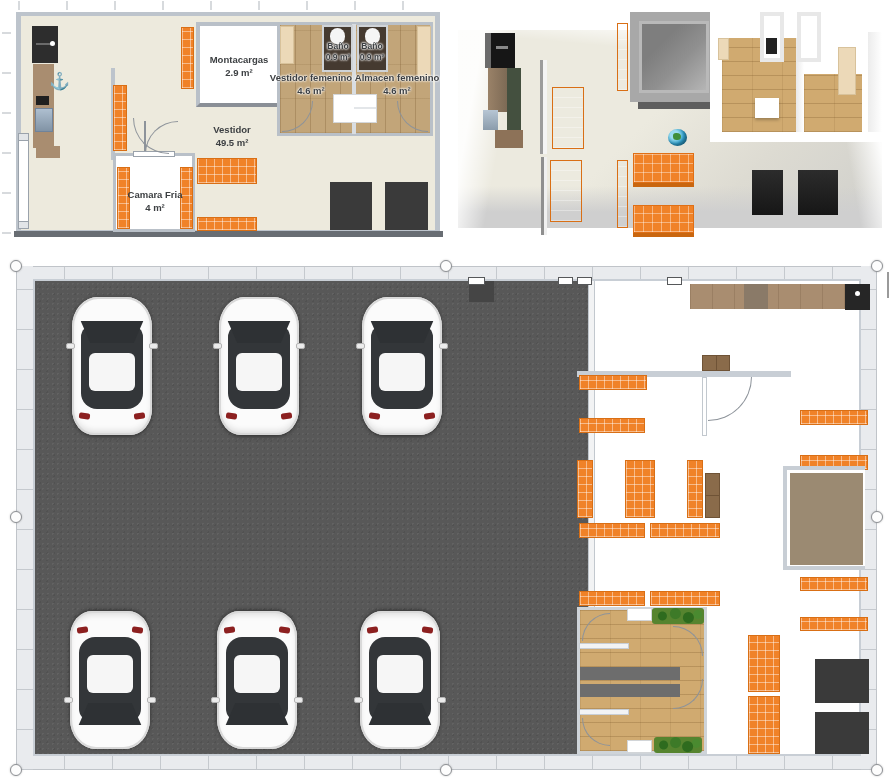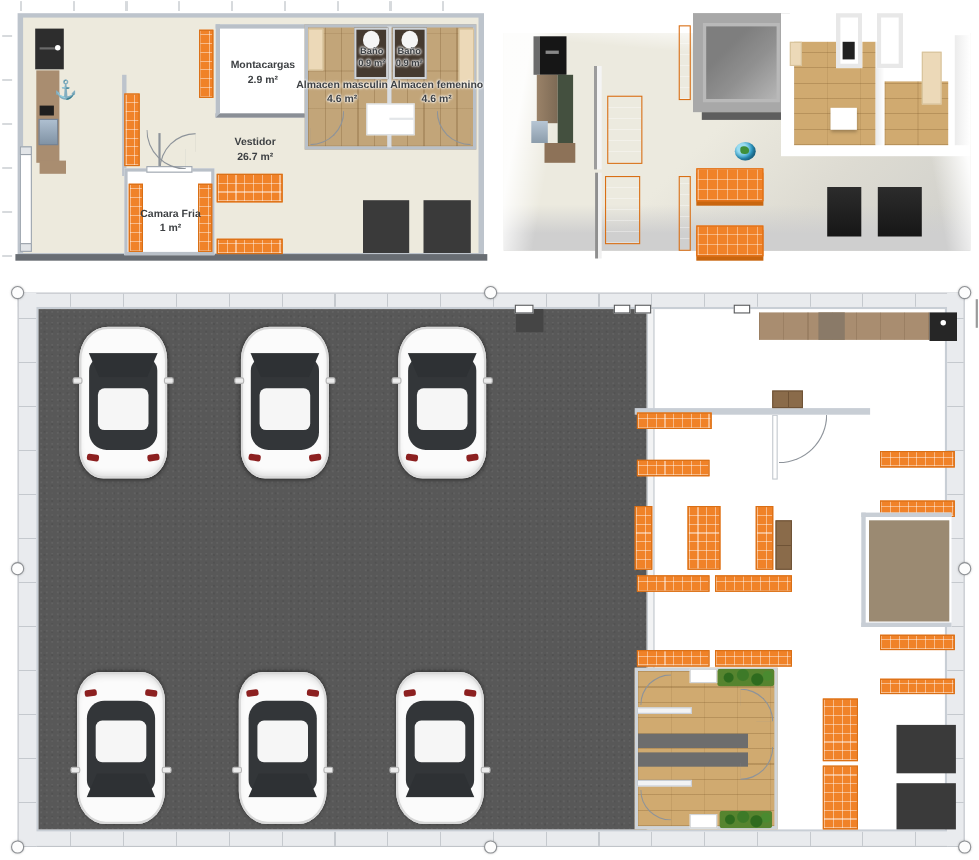--- a/index.html
+++ b/index.html
@@ -134,41 +134,41 @@
   </div>
 
   <div class="abs locker" style="left:280px;top:26px;width:14px;height:38px;"></div>
   <div class="abs locker" style="left:417px;top:26px;width:14px;height:52px;"></div>
   <div class="abs" style="left:333px;top:94px;width:44px;height:29px;background:#fff;border:1px solid #d4d7da;box-sizing:border-box;"></div>
   <div class="abs" style="left:354px;top:107px;width:22px;height:2px;background:#e3e6e9;"></div>
 
   <div class="abs arc" style="left:282px;top:101px;width:31px;height:31px;border-left:none;border-top:none;border-radius:0 0 100% 0;"></div>
   <div class="abs arc" style="left:397px;top:101px;width:31px;height:31px;border-right:none;border-top:none;border-radius:0 0 0 100%;"></div>
   <div class="lbl lbl-halo" style="left:311px;top:71px;">
-    <div>Almacen masculin</div>
+    <div>Vestidor femenino</div>
     <div class="area">4.6 m²</div>
   </div>
   <div class="lbl lbl-halo" style="left:397px;top:71px;">
     <div>Almacen femenino</div>
     <div class="area">4.6 m²</div>
   </div>
 
   <div class="lbl" style="left:232px;top:123px;">
     <div>Vestidor</div>
-    <div class="area">26.7 m²</div>
+    <div class="area">49.5 m²</div>
   </div>
 
   <div class="abs" style="left:113px;top:153px;width:82px;height:79px;background:#fff;border:3px solid #b9c0c8;box-sizing:border-box;"></div>
   <div class="abs" style="left:133px;top:151px;width:42px;height:6px;background:#fff;border:1px solid #9aa2ab;box-sizing:border-box;"></div>
   <div class="abs arc" style="left:133px;top:118px;width:36px;height:36px;border-right:none;border-top:none;border-radius:0 0 0 100%;"></div>
   <div class="abs shelf" style="left:117px;top:167px;width:13px;height:62px;"></div>
   <div class="abs shelf" style="left:180px;top:167px;width:13px;height:62px;"></div>
   <div class="lbl" style="left:155px;top:188px;">
     <div>Camara Fria</div>
-    <div class="area">1 m²</div>
+    <div class="area">4 m²</div>
   </div>
 
   <div class="abs shelf" style="left:197px;top:158px;width:60px;height:26px;"></div>
   <div class="abs shelf" style="left:197px;top:217px;width:60px;height:14px;"></div>
   <div class="abs darksq" style="left:330px;top:182px;width:42px;height:48px;"></div>
   <div class="abs darksq" style="left:385px;top:182px;width:43px;height:48px;"></div>
 </div>
 
 <div class="abs" style="left:452px;top:2px;width:438px;height:236px;background:#fff;">
 

